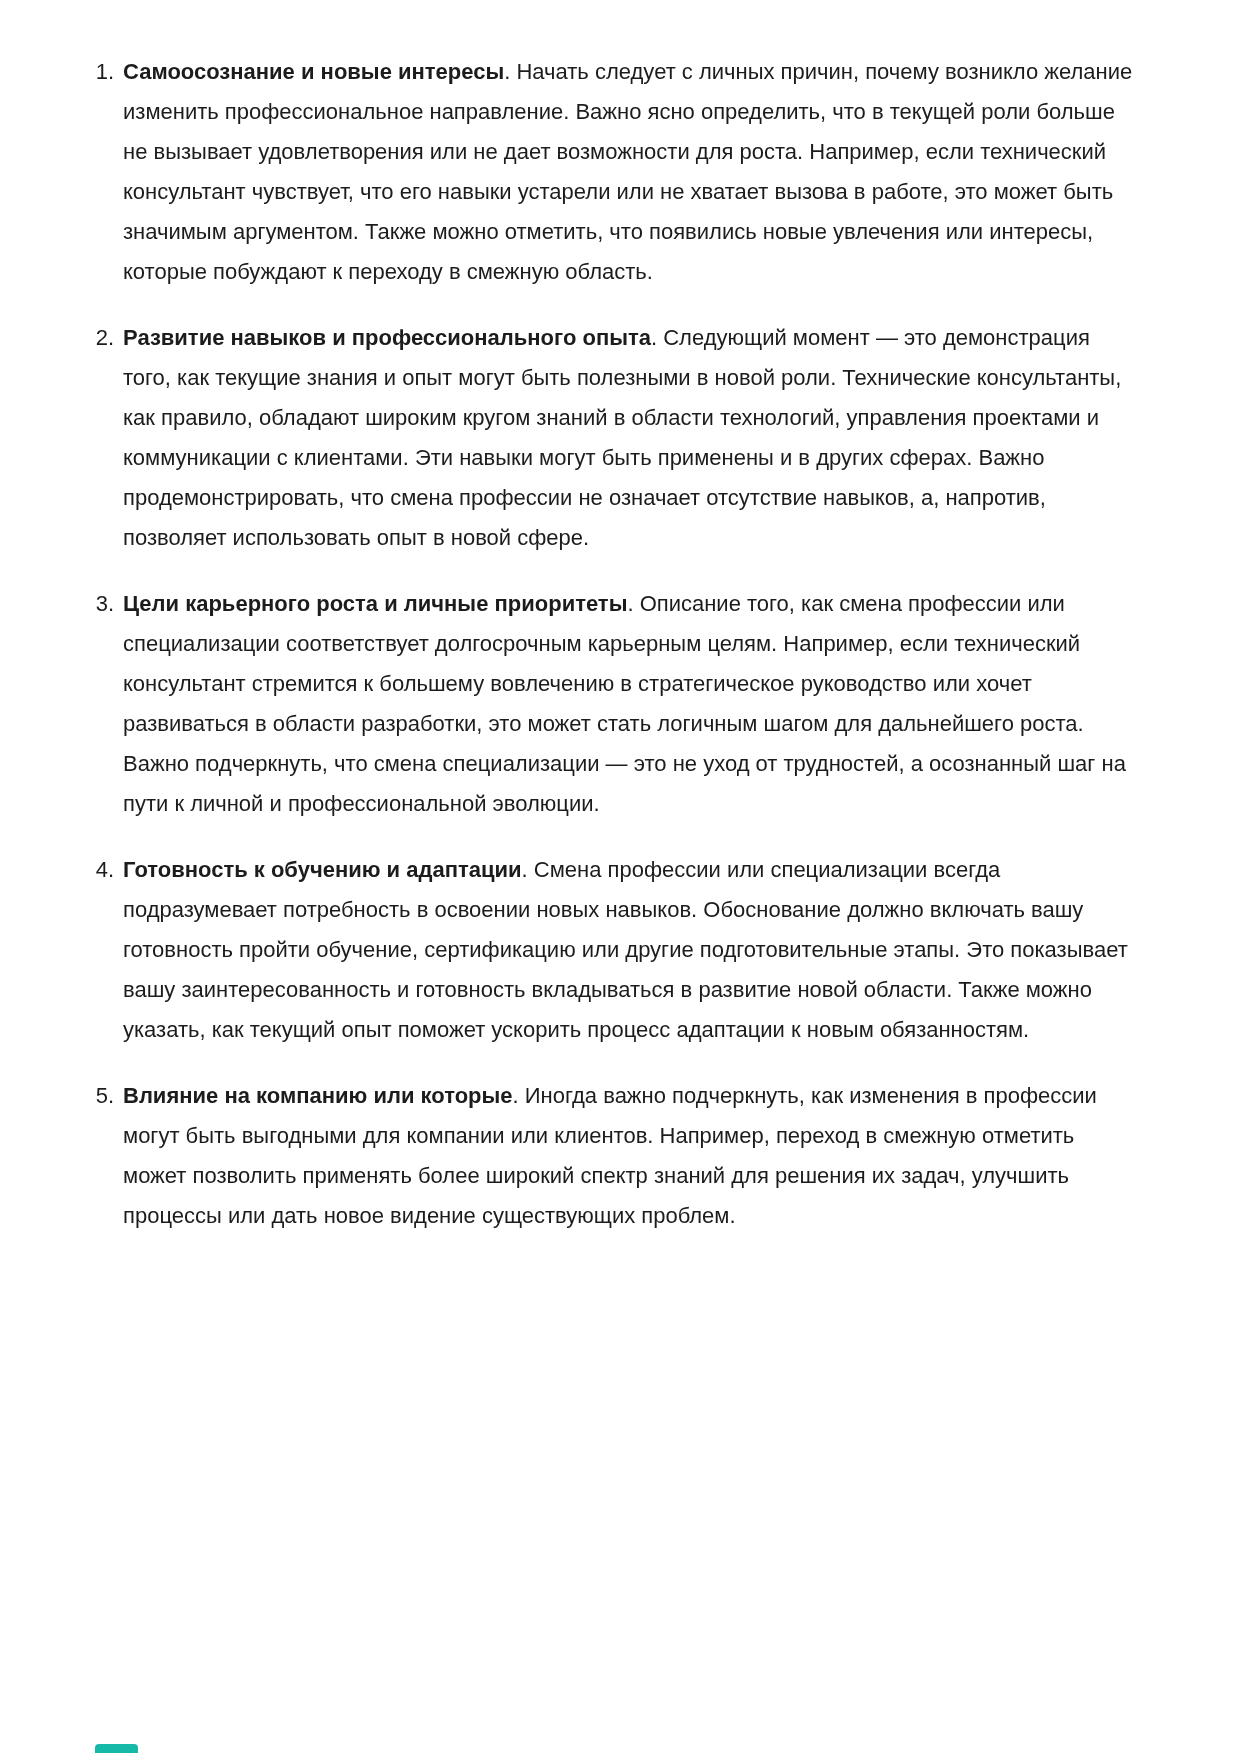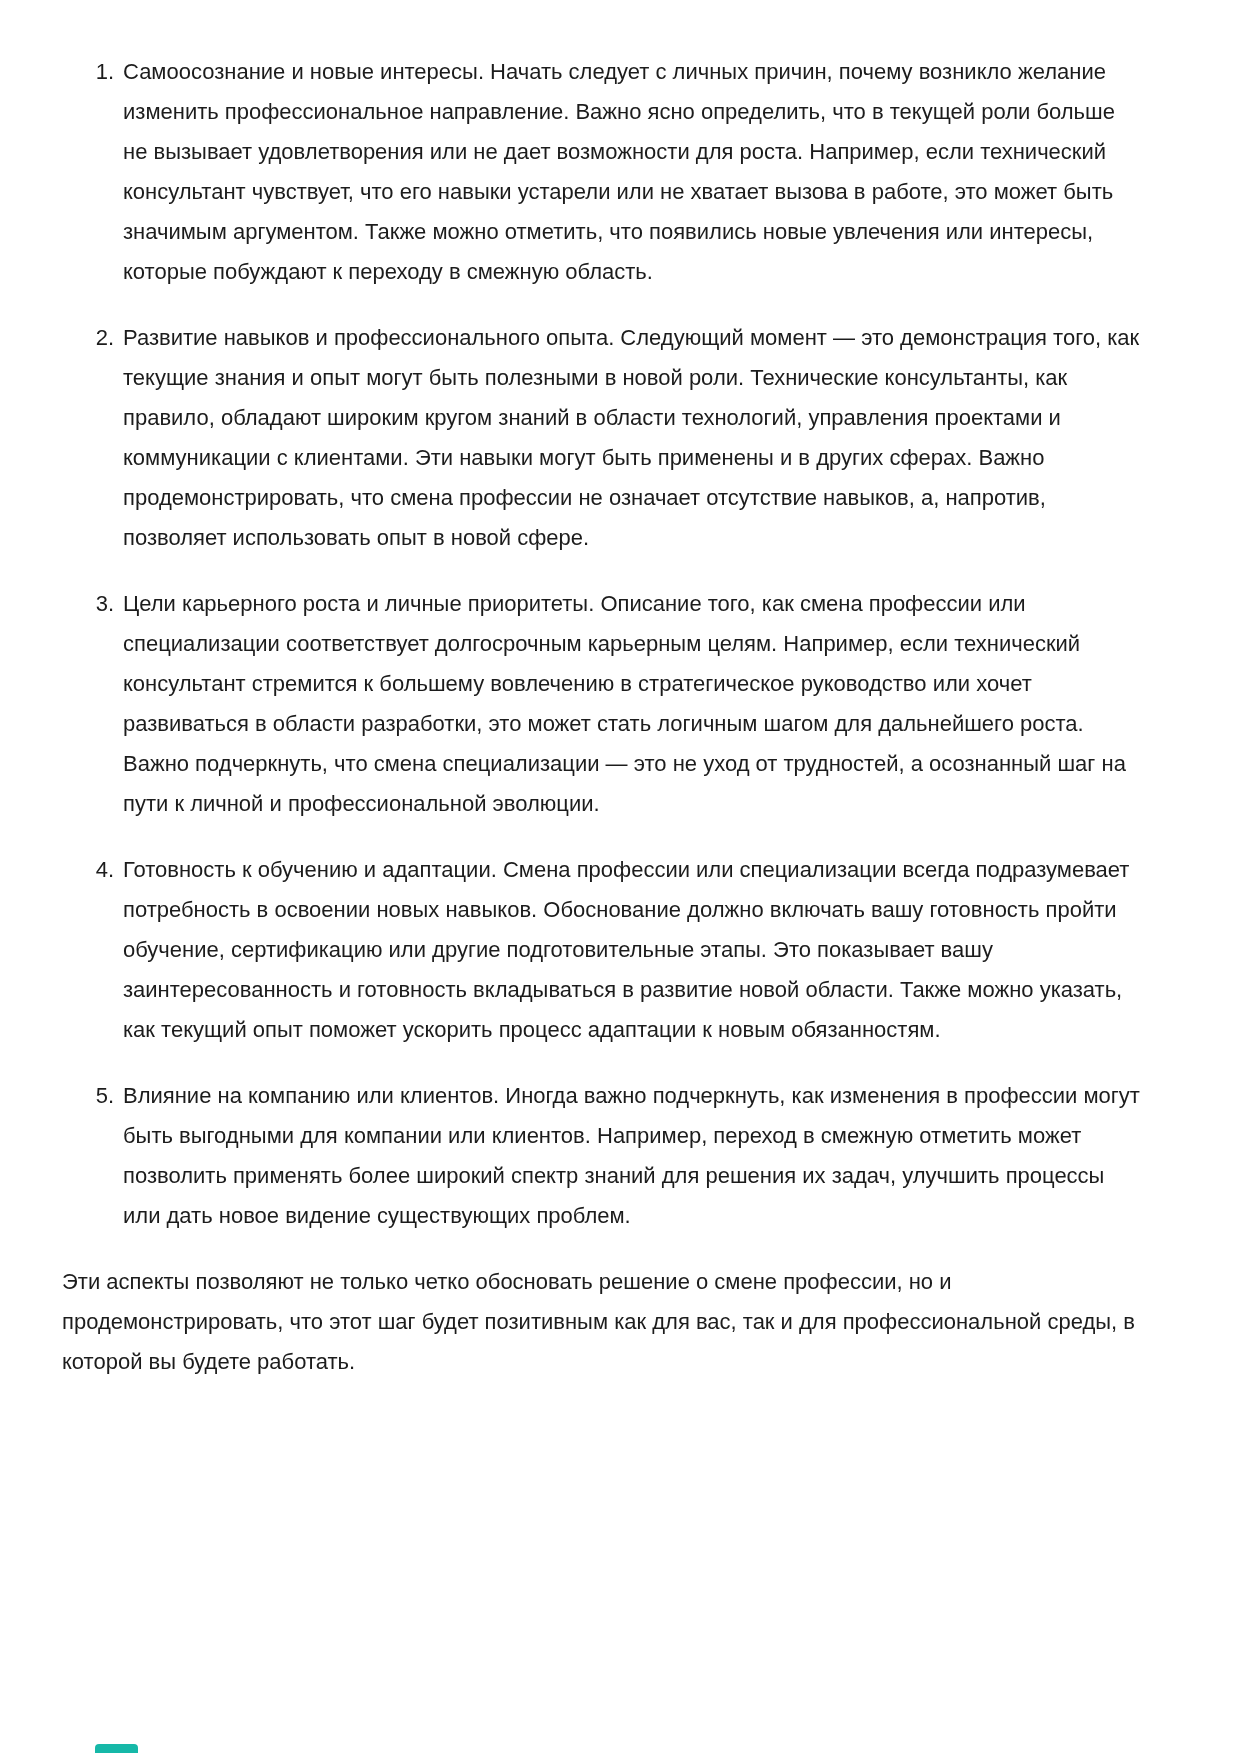--- a/index.html
+++ b/index.html
@@ -34,21 +34,21 @@
     margin: 0 0 26px 0;
   }
   .li-num {
     position: absolute;
     right: 100%;
     top: 0;
     padding-right: 9px;
     white-space: nowrap;
   }
   .li-title {
-    font-weight: 400;
+    font-weight: 700;
   }
   .closing {
     margin: 26px 0 0 0;
   }
   .partial-teal {
     position: absolute;
     left: 95px;
     top: 1744px;
     width: 43px;
     height: 16px;
@@ -67,19 +67,18 @@
     <li>
       <span class="li-num">2.</span><span class="li-title">Развитие навыков и профессионального опыта</span><span>. Следующий момент — это демонстрация того, как текущие знания и опыт могут быть полезными в новой роли. Технические консультанты, как правило, обладают широким кругом знаний в области технологий, управления проектами и коммуникации с клиентами. Эти навыки могут быть применены и в других сферах. Важно продемонстрировать, что смена профессии не означает отсутствие навыков, а, напротив, позволяет использовать опыт в новой сфере.</span>
     </li>
     <li>
       <span class="li-num">3.</span><span class="li-title">Цели карьерного роста и личные приоритеты</span><span>. Описание того, как смена профессии или специализации соответствует долгосрочным карьерным целям. Например, если технический консультант стремится к большему вовлечению в стратегическое руководство или хочет развиваться в области разработки, это может стать логичным шагом для дальнейшего роста. Важно подчеркнуть, что смена специализации — это не уход от трудностей, а осознанный шаг на пути к личной и профессиональной эволюции.</span>
     </li>
     <li>
       <span class="li-num">4.</span><span class="li-title">Готовность к обучению и адаптации</span><span>. Смена профессии или специализации всегда подразумевает потребность в освоении новых навыков. Обоснование должно включать вашу готовность пройти обучение, сертификацию или другие подготовительные этапы. Это показывает вашу заинтересованность и готовность вкладываться в развитие новой области. Также можно указать, как текущий опыт поможет ускорить процесс адаптации к новым обязанностям.</span>
     </li>
     <li>
-      <span class="li-num">5.</span><span class="li-title">Влияние на компанию или клиентов</span><span>. Иногда важно подчеркнуть, как изменения в профессии могут быть выгодными для компании или клиентов. Например, переход в смежную отметить может позволить применять более широкий спектр знаний для решения их задач, улучшить процессы или дать новое видение существующих проблем.</span>
+      <span class="li-num">5.</span><span class="li-title">Влияние на компанию или которые</span><span>. Иногда важно подчеркнуть, как изменения в профессии могут быть выгодными для компании или клиентов. Например, переход в смежную отметить может позволить применять более широкий спектр знаний для решения их задач, улучшить процессы или дать новое видение существующих проблем.</span>
     </li>
   </ol>
-  <p class="closing">Эти аспекты позволяют не только четко обосновать решение о смене профессии, но и продемонстрировать, что этот шаг будет позитивным как для вас, так и для профессиональной среды, в которой вы будете работать.</p>
 </div>
 
 <div class="partial-teal"></div>
 
 </body></html>

